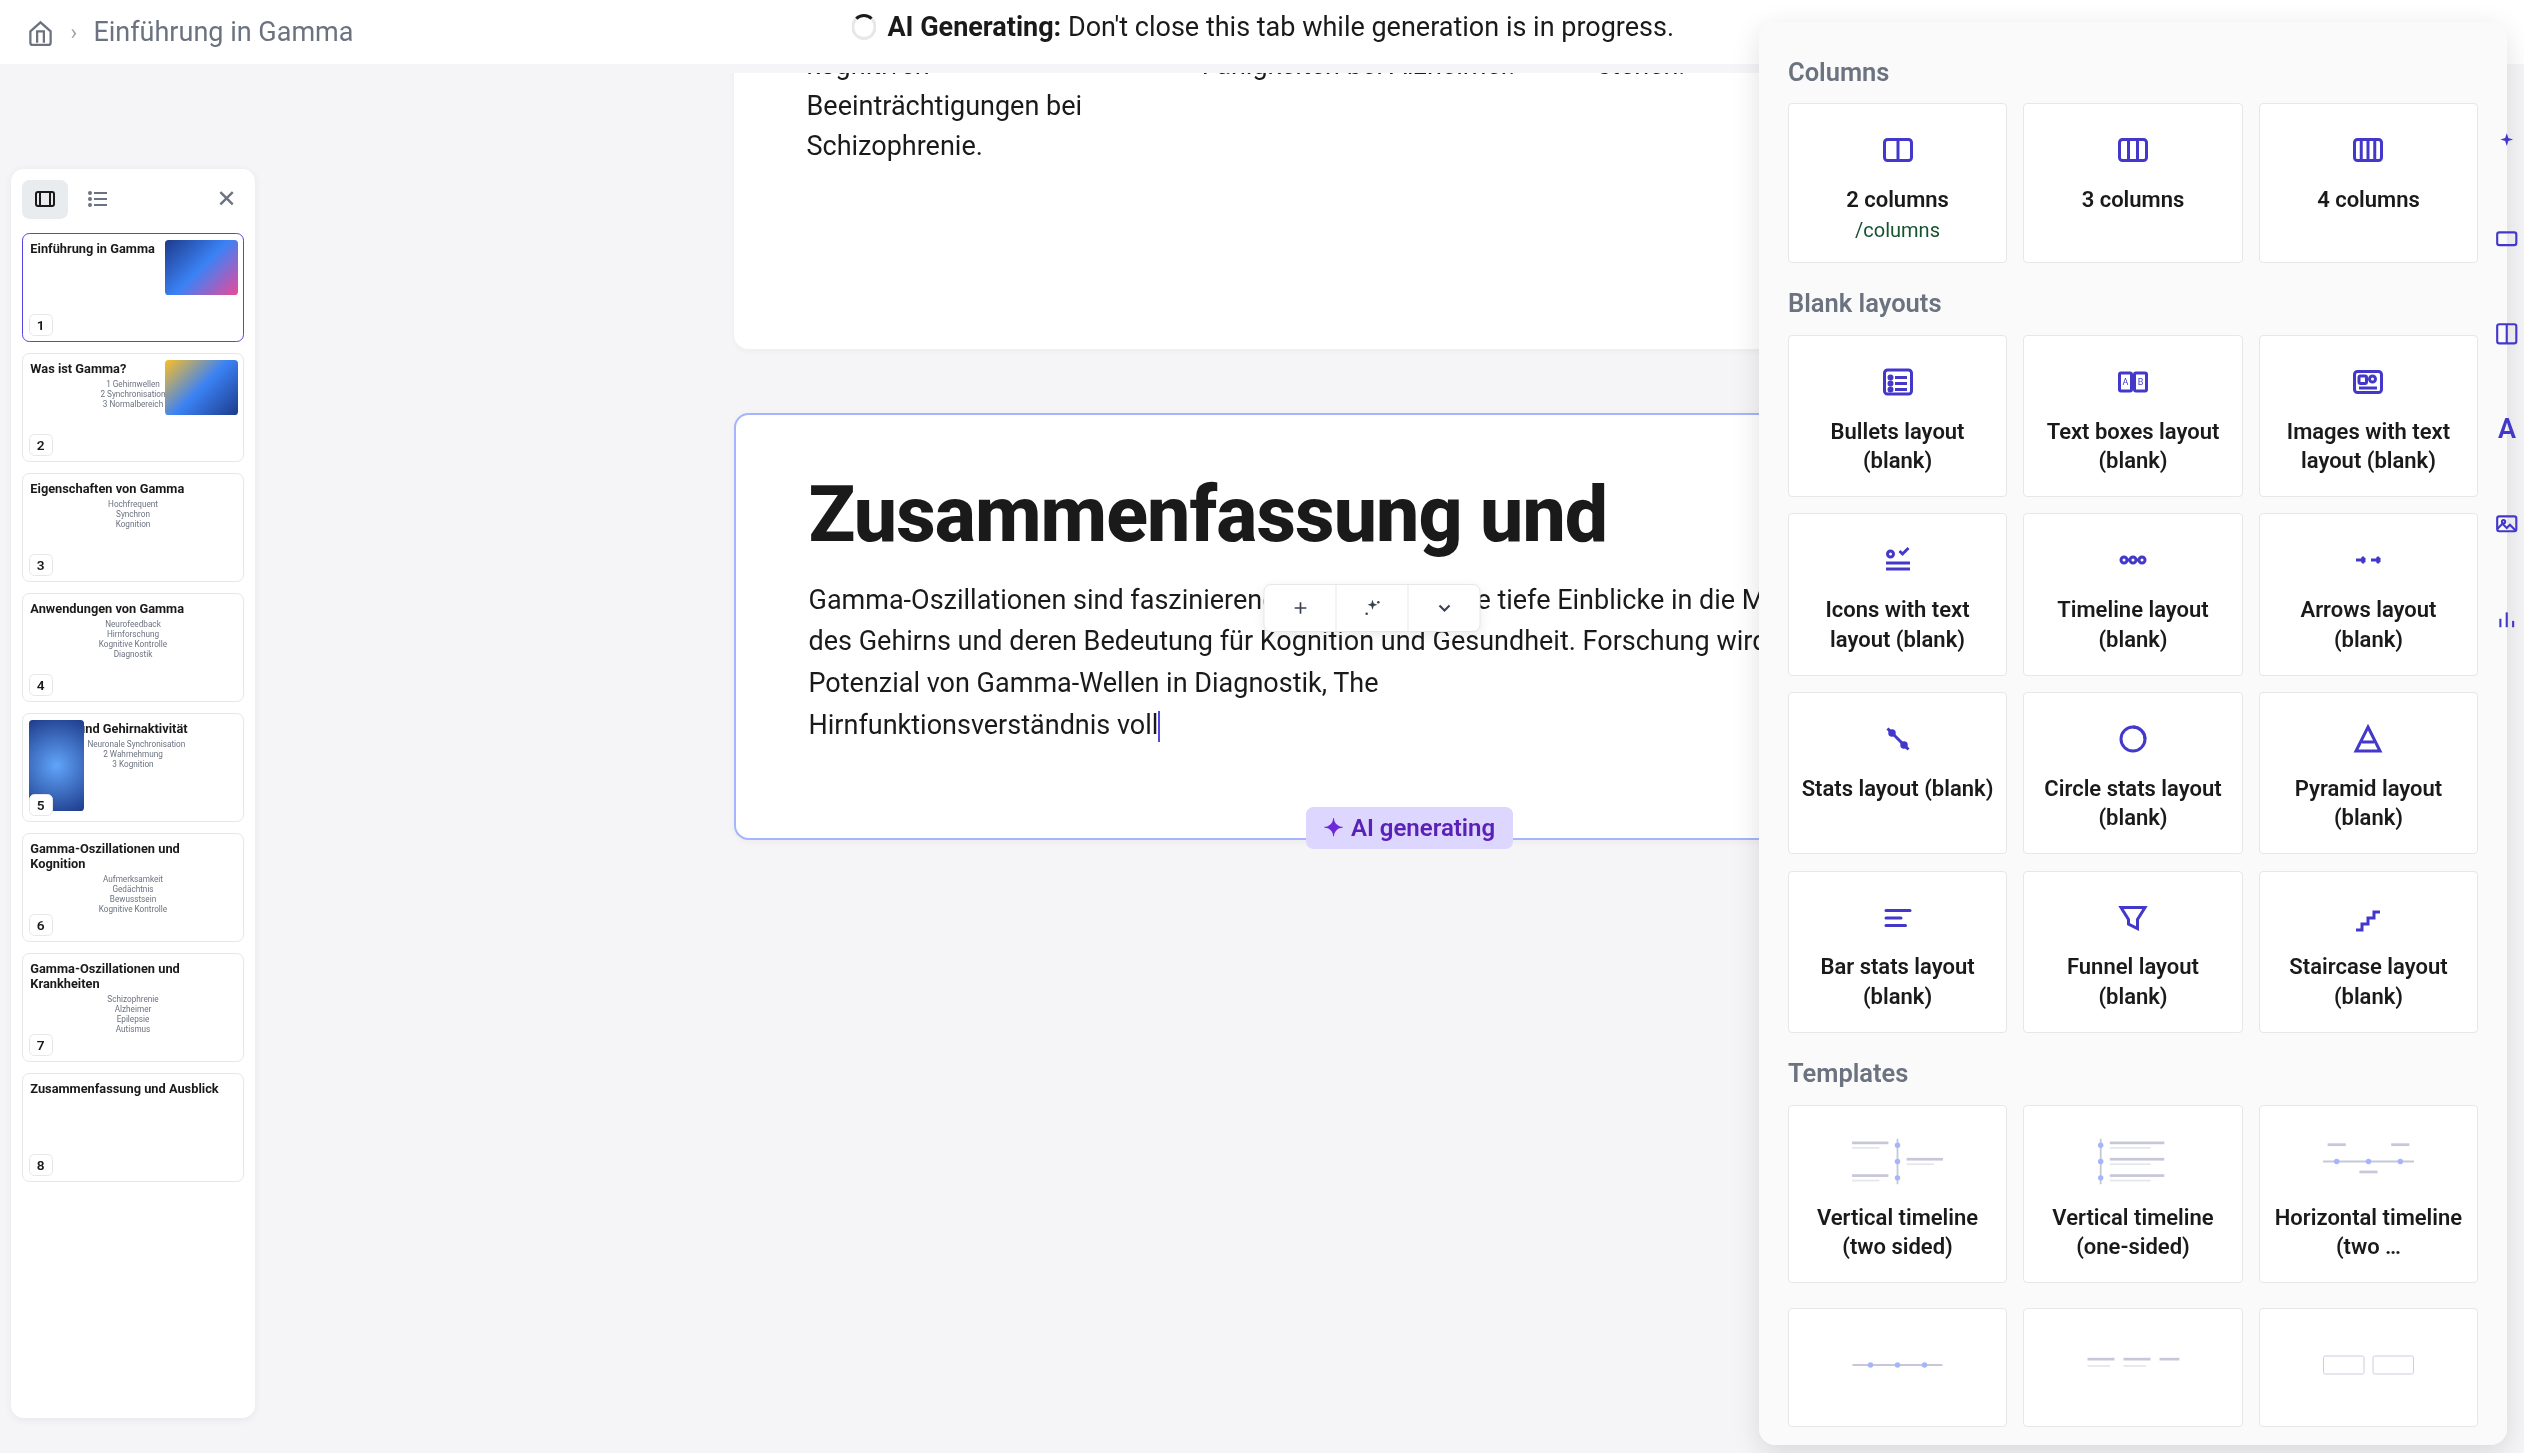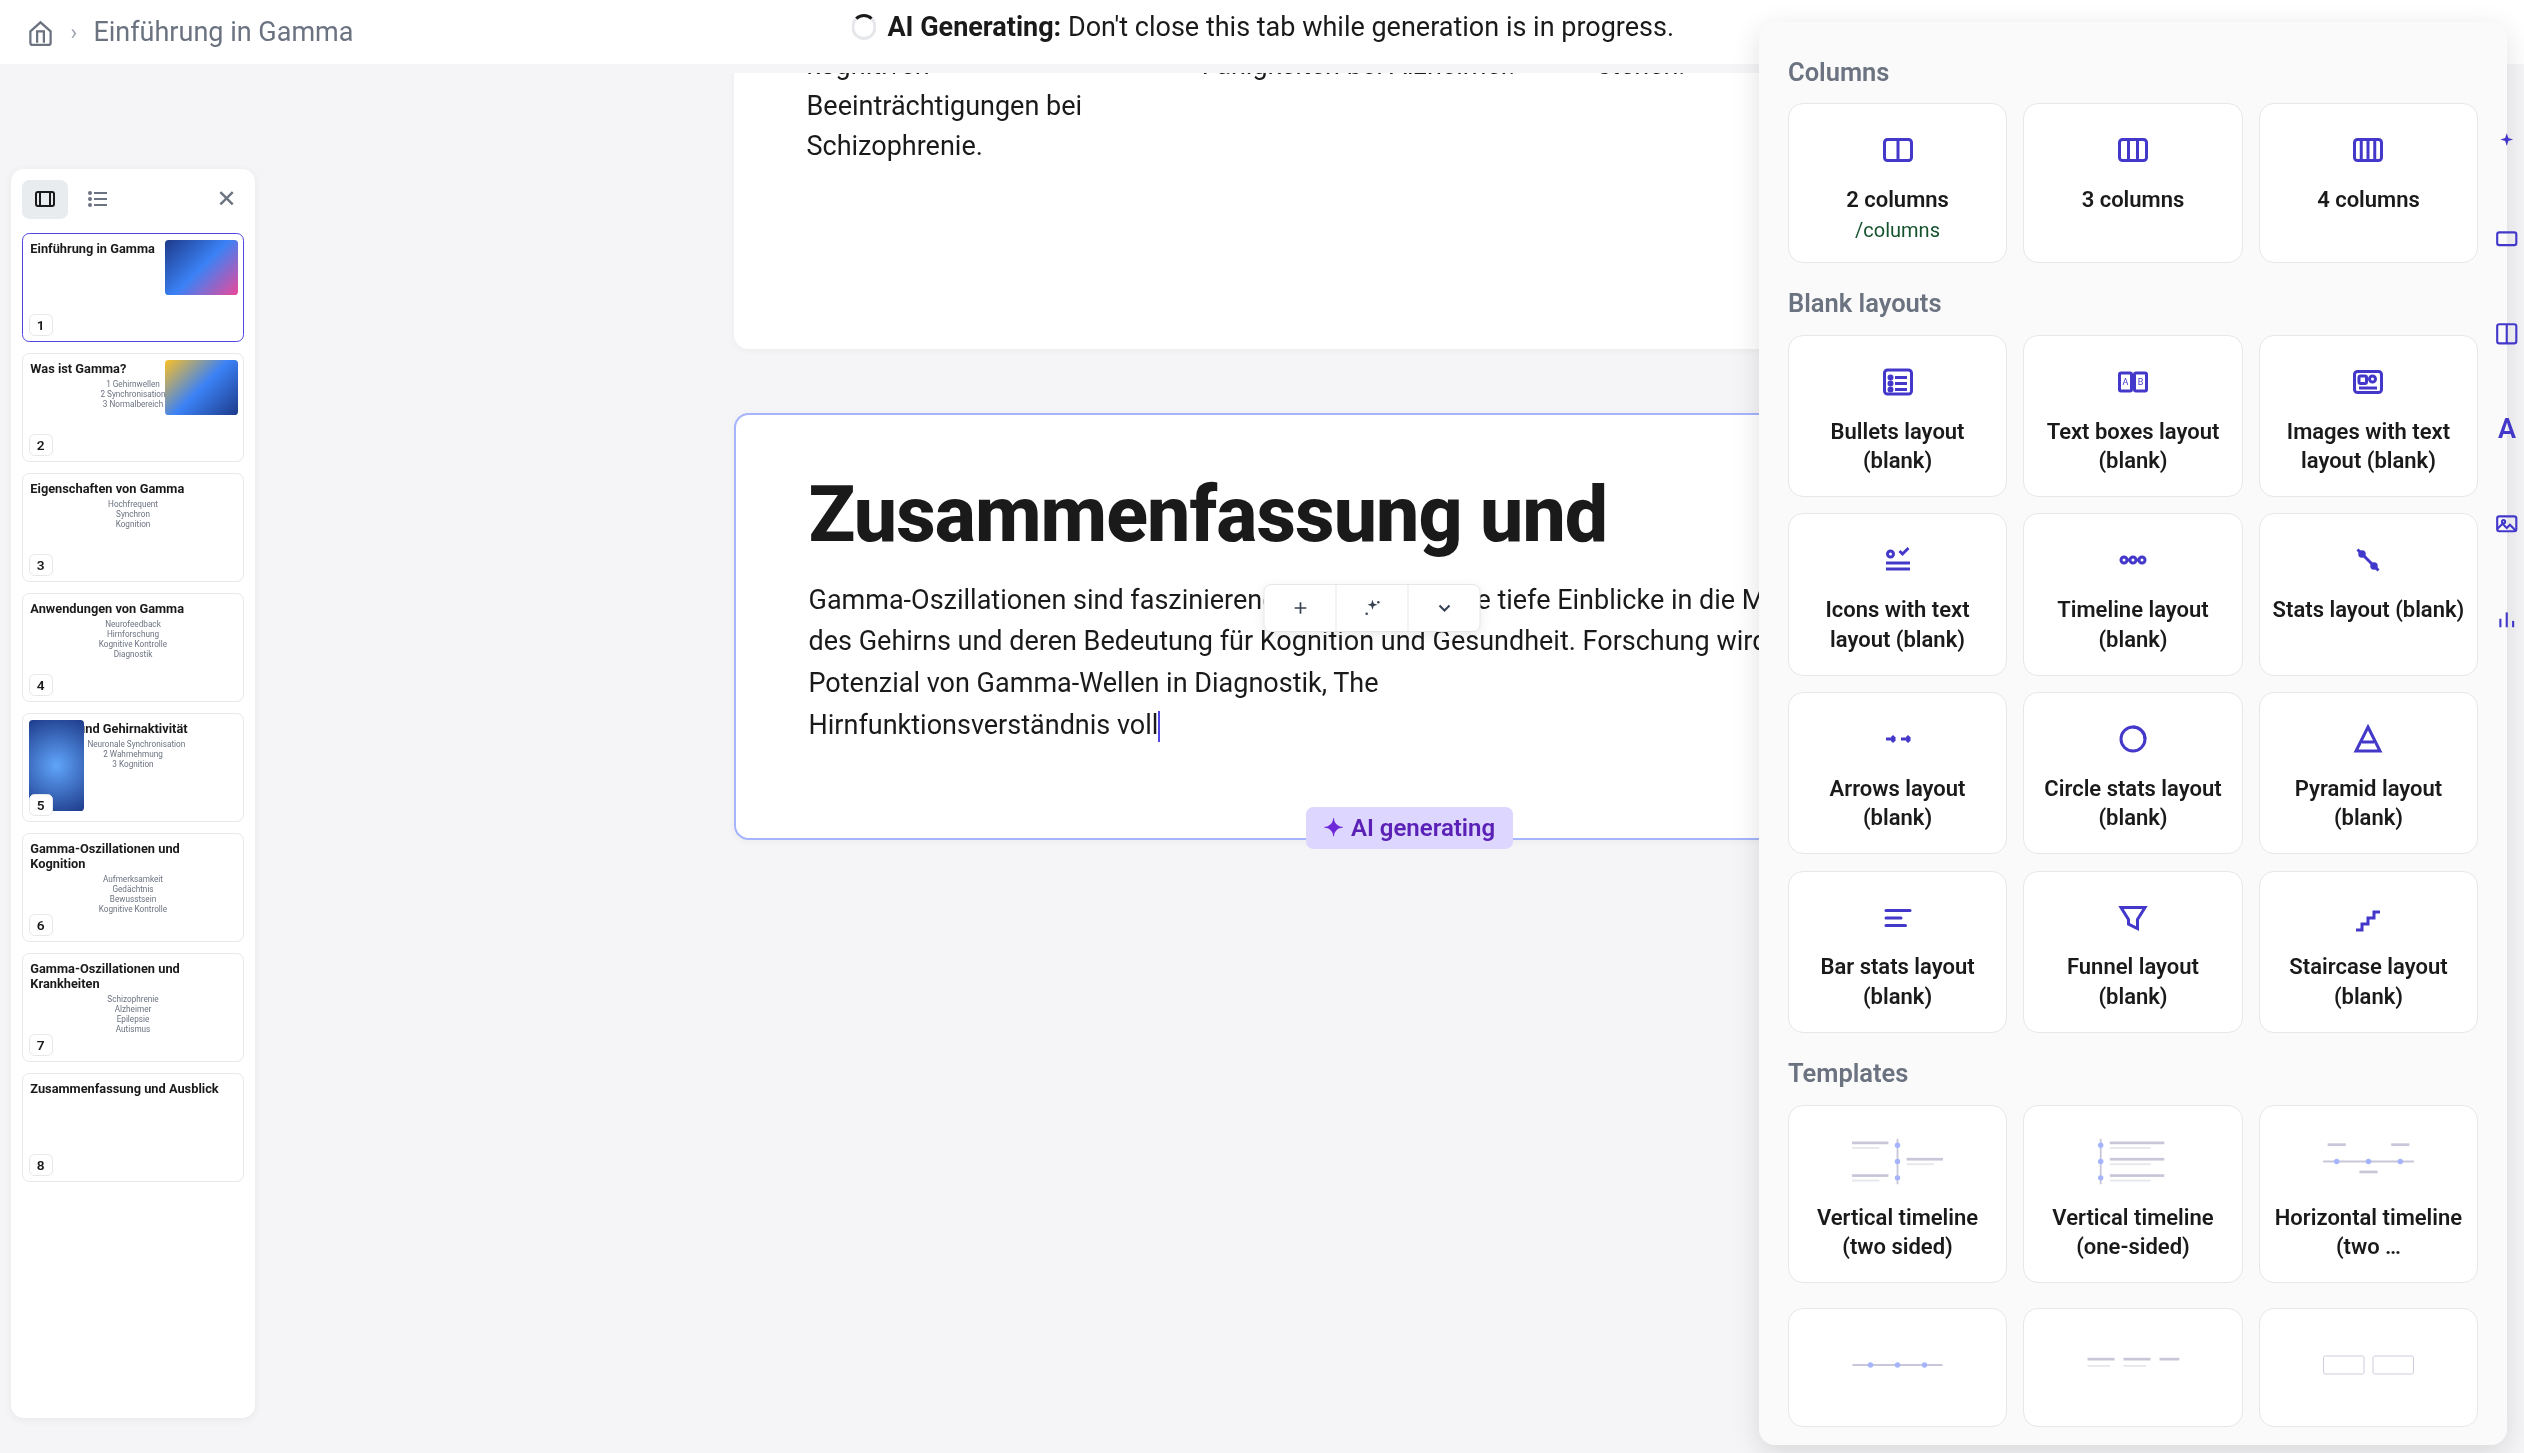--- a/index.html
+++ b/index.html
@@ -48,21 +48,21 @@
 
 
 .ai-chip { position: absolute; background: #ddd6fe; color: #5b21b6; padding: 7.3px 18px; border-radius: 7.3px; font-size: 24px; font-weight: 600; display: flex; align-items: center; gap: 7.3px; left: 570px; top: 392px; }
 .ai-chip .spark { color: #6d28d9; }
 .text-cursor { display: inline-block; width: 1.8px; height: 31px; background: #4f46e5; vertical-align: middle; }
 
 
 .right-panel { position: absolute; top: 22px; right: 18px; width: 748px; bottom: 9px; background: #fafafa; border-radius: 16.4px; box-shadow: 0 7.3px 29px rgba(0,0,0,0.12); padding: 25.5px 29px; overflow-y: auto; z-index: 100; }
 .rp-section-title { font-size: 25.5px; font-weight: 600; color: #6b7280; margin-bottom: 16.4px; margin-top: 9px; }
 .rp-grid { display: grid; grid-template-columns: repeat(3, 1fr); gap: 16.4px; margin-bottom: 25.5px; }
-.rp-card { background: #fff; border: 0.9px solid #e5e7eb; border-radius: 15px; padding: 24px 11px 20px; text-align: center; cursor: pointer; transition: border-color 0.15s; }
+.rp-card { background: #fff; border: 0.9px solid #e5e7eb; border-radius: 4px; padding: 24px 11px 20px; text-align: center; cursor: pointer; transition: border-color 0.15s; }
 .rp-card-icon { height: 44px; display: flex; align-items: center; justify-content: center; margin-bottom: 12.8px; color: #4338ca; }
 .rp-card-label { font-size: 22px; font-weight: 600; color: #1a1a1a; line-height: 1.35; }
 .rp-card-sub { font-size: 20px; color: #14532d; margin-top: 3.6px; }
 .rp-template-thumb { height: 64px; display: flex; align-items: center; justify-content: center; margin-bottom: 9px; }
 
 
 .right-rail { position: absolute; right: 0; top: 128px; width: 36px; display: flex; flex-direction: column; gap: 64px; align-items: center; z-index: 200; }
 .right-rail-item { width: 31px; height: 31px; display: flex; align-items: center; justify-content: center; color: #4338ca; cursor: pointer; }
 
 
@@ -289,35 +289,35 @@
             <circle cx="12" cy="12" r="2"></circle>
             <line x1="14" y1="12" x2="16" y2="12"></line>
             <circle cx="18" cy="12" r="2"></circle>
           </svg>
         </div>
         <div class="rp-card-label">Timeline layout (blank)</div>
       </div>
       <div class="rp-card">
         <div class="rp-card-icon ">
           <svg width="36" height="36" viewBox="0 0 24 24" fill="none" stroke="#4338ca" stroke-width="2">
+            <path d="M4 12h6m0 0l-2-2m2 2l-2 2"></path>
+            <path d="M14 12h6m0 0l-2-2m2 2l-2 2"></path>
+          </svg>
+        </div>
+        <div class="rp-card-label">Arrows layout (blank)</div>
+      </div>
+      <div class="rp-card">
+        <div class="rp-card-icon ">
+          <svg width="36" height="36" viewBox="0 0 24 24" fill="none" stroke="#4338ca" stroke-width="2">
             <line x1="5" y1="5" x2="19" y2="19"></line>
             <circle cx="8" cy="8" r="1.5" fill="#4338ca"></circle>
             <circle cx="16" cy="16" r="1.5" fill="#4338ca"></circle>
           </svg>
         </div>
         <div class="rp-card-label">Stats layout (blank)</div>
-      </div>
-      <div class="rp-card">
-        <div class="rp-card-icon ">
-          <svg width="36" height="36" viewBox="0 0 24 24" fill="none" stroke="#4338ca" stroke-width="2">
-            <path d="M4 12h6m0 0l-2-2m2 2l-2 2"></path>
-            <path d="M14 12h6m0 0l-2-2m2 2l-2 2"></path>
-          </svg>
-        </div>
-        <div class="rp-card-label">Arrows layout (blank)</div>
       </div>
       <div class="rp-card">
         <div class="rp-card-icon ">
           <svg width="36" height="36" viewBox="0 0 24 24" fill="none" stroke="#4338ca" stroke-width="2">
             <circle cx="12" cy="12" r="8"></circle>
             <path d="M12 4 A8 8 0 0 1 20 12" stroke="#4338ca" fill="none"></path>
           </svg>
         </div>
         <div class="rp-card-label">Circle stats layout (blank)</div>
       </div>

